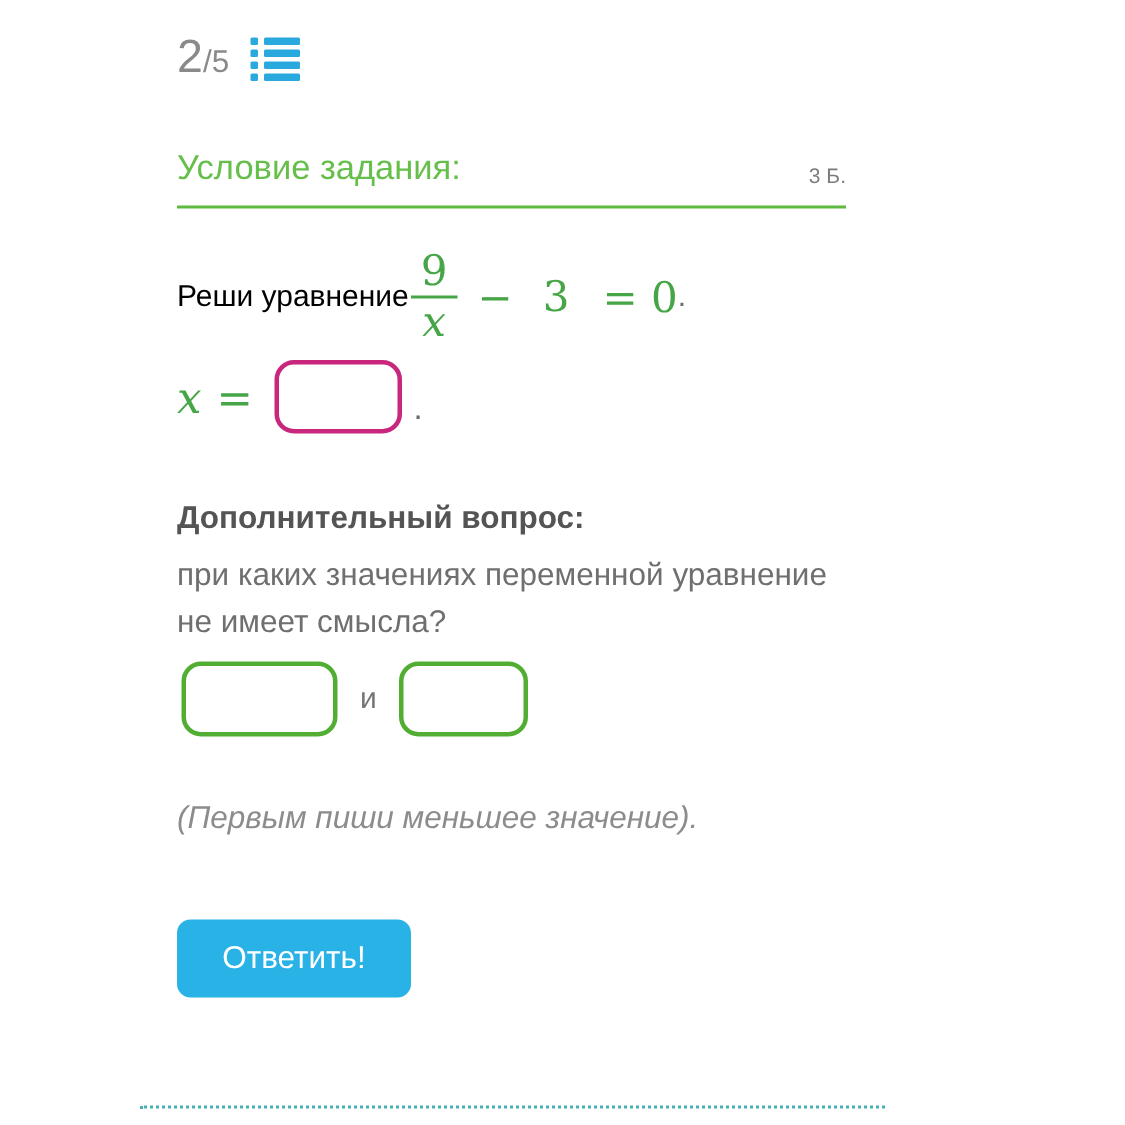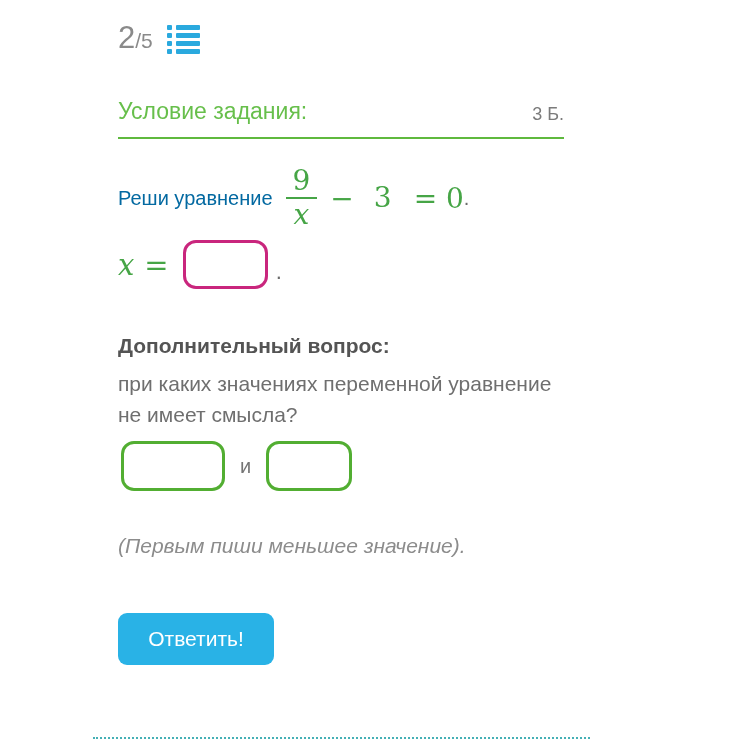--- a/index.html
+++ b/index.html
@@ -26,32 +26,32 @@
   .list-icon .row { display: flex; gap: 4px; height: 5px; }
   .list-icon .dot { width: 5px; height: 5px; background: #2aa9de; border-radius: 1px; }
   .list-icon .bar { flex: 1; height: 5px; background: #2aa9de; border-radius: 1px; }
 
   
   .header-row {
     position: absolute; left: 118px; top: 98px; width: 446px;
     display: flex; justify-content: space-between; align-items: flex-end;
   }
   .header-title { color: #67bf4b; font-size: 23px; }
-  .header-points { color: #7b7b7b; font-size: 18px; }
+  .header-points { color: #7b7b7b; font-size: 14px; }
   .header-rule {
     position: absolute; left: 118px; top: 137px; width: 446px;
     height: 2px; background: #5fb93e;
   }
 
   
   .equation-row {
     position: absolute; left: 118px; top: 162px; height: 72px;
     display: flex; align-items: center;
   }
-  .task-prompt { color: #0369a1; font-size: 20px; margin-right: 12px; text-align: right; }
+  .task-prompt { color: #000000; font-size: 20px; margin-right: 0; text-align: right; }
   .math { color: #46a546; font-family: "DejaVu Serif", serif; font-size: 28px; display: flex; align-items: center; }
   .frac { display: inline-flex; flex-direction: column; align-items: center; line-height: 1.15; }
   .frac .num { padding: 0 8px; }
   .frac .den { border-top: 2px solid #46a546; padding: 0 8px; white-space: nowrap; }
   .mvar { font-style: italic; }
   .minus { margin: 0 12px; }
   .result { margin-left: 14px; white-space: nowrap; }
   .sentence-period { color: #6b6b6b; font-size: 20px; }
 
   

